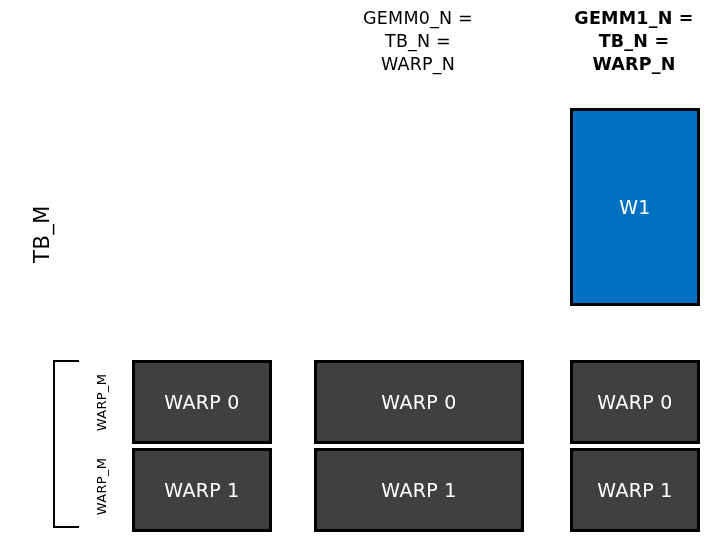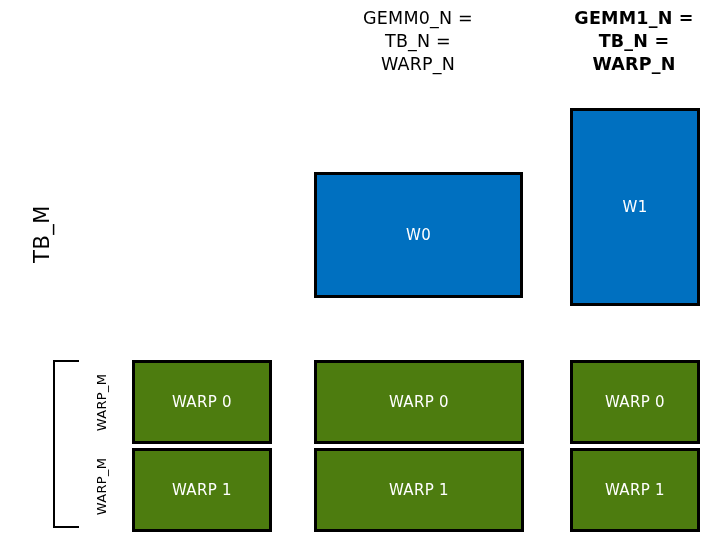--- a/index.html
+++ b/index.html
@@ -32,25 +32,25 @@
 
   
   .box {
     position: absolute;
     box-sizing: border-box;
     border: 3px solid #000000;
     display: flex;
     align-items: center;
     justify-content: center;
     color: #ffffff;
-    font-size: 15px;
+    font-size: 19px;
     letter-spacing: 0.3px;
   }
   .box-blue  { background: #0070c0; }
-  .box-green { background: #4d7c0f; }
+  .box-green { background: #404040; }
 
   
   #box-w0 { left: 302px; top: 172px; width: 209px; height: 126px; }
   #box-w1 { left: 558px; top: 108px; width: 130px; height: 198px; }
 
   
   .green-col {
     position: absolute;
     top: 360px;
     height: 168px;
@@ -110,21 +110,20 @@
 <div id="canvas">
 
   <div class="col-header" id="header-gemm0">GEMM0_N =
 TB_N =
 WARP_N</div>
 
   <div class="col-header" id="header-gemm1">GEMM1_N =
 TB_N =
 WARP_N</div>
 
-  <div class="box box-blue" id="box-w0">W0</div>
 
   <div class="box box-blue" id="box-w1">W1</div>
 
   <div class="green-col" id="green-col-left">
     <div class="box box-green row-0">WARP 0</div>
     <div class="box box-green row-1">WARP 1</div>
   </div>
 
   <div class="green-col" id="green-col-middle">
     <div class="box box-green row-0">WARP 0</div>

